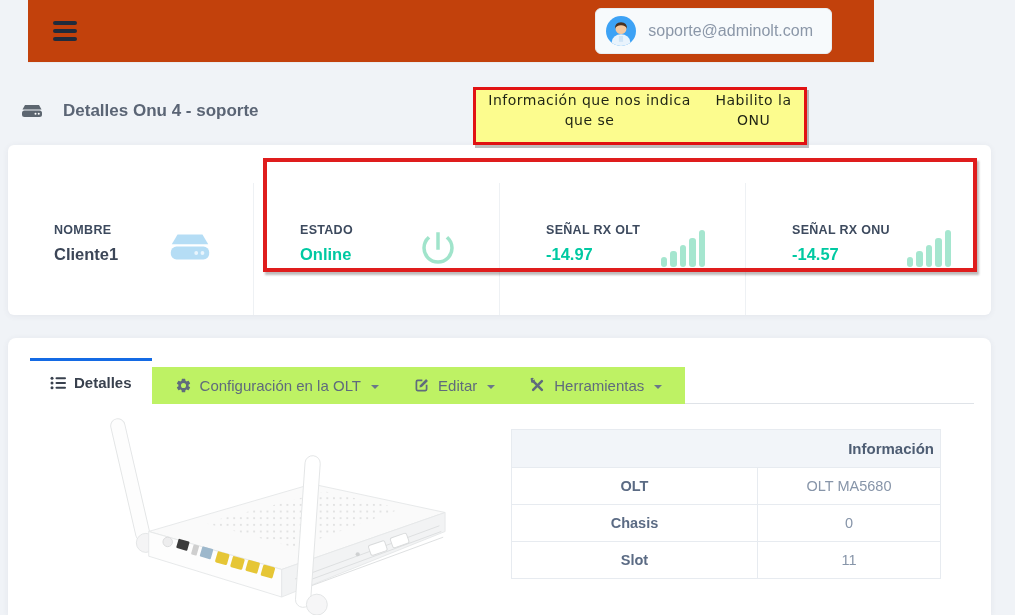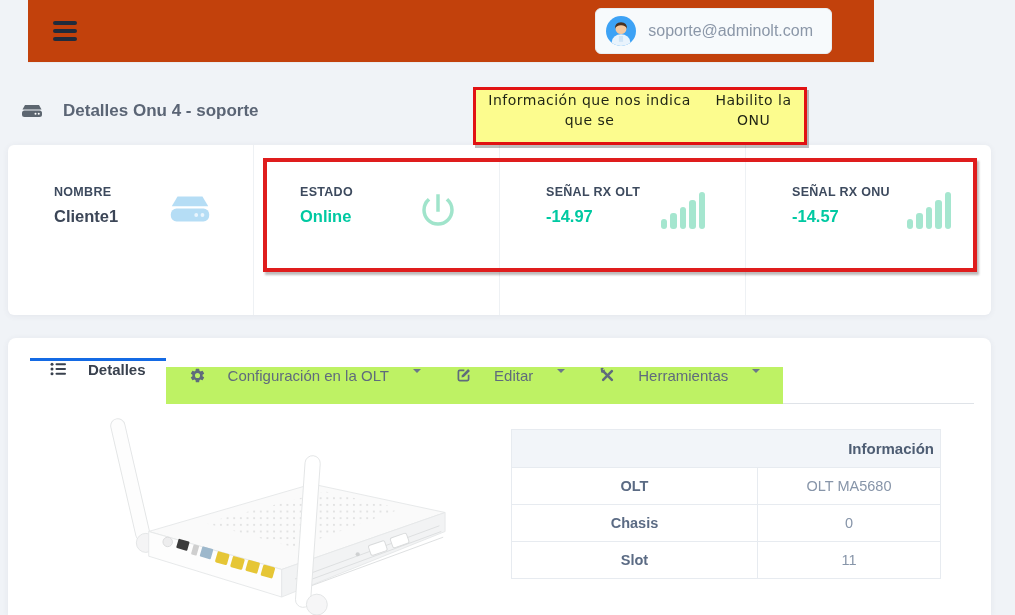--- a/index.html
+++ b/index.html
@@ -41,21 +41,21 @@
   }
 
   
   .stats-card{
     position:absolute;left:8px;top:145px;width:983px;height:170px;
     background:#fff;border-radius:6px;
     box-shadow:0 1px 6px rgba(50,60,80,.07);
     display:flex;z-index:1;
   }
   .stat{flex:1;display:flex;justify-content:space-between;align-items:flex-start;
-    padding:40px 40px 0 46px;box-sizing:border-box;}
+    padding:40px 40px 0 46px;box-sizing:border-box;margin-top:38px;}
   .stat + .stat{border-left:1px solid #eef1f4;}
   .stat-label{font-size:12.5px;font-weight:bold;color:#3d4a5e;letter-spacing:.3px;}
   .stat-value{font-size:16.5px;font-weight:bold;margin-top:8px;color:#3c4657;}
   .stat-value.green{color:#00c9a2;}
   .stat-icon{margin-top:4px;}
   .sigbars{display:flex;align-items:flex-end;gap:3px;height:38px;margin-top:6px;}
   .sigbars i{display:block;width:6.5px;background:#a5e6cf;border-radius:3px;}
 
   
   .red-box{
@@ -67,21 +67,21 @@
   
   .content-card{
     position:absolute;left:8px;top:338px;width:983px;height:277px;
     background:#fff;border-radius:8px 8px 0 0;
     box-shadow:0 1px 6px rgba(50,60,80,.07);z-index:1;
   }
   .tabs{
     position:relative;margin:19px 17px 0 22px;height:46px;
     display:flex;align-items:flex-end;border-bottom:1px solid #dfe3e8;
   }
-  .tab{display:flex;align-items:flex-start;gap:22px;font-size:15px;cursor:pointer;white-space:nowrap;}
+  .tab{display:flex;align-items:center;gap:8px;font-size:15px;cursor:pointer;white-space:nowrap;}
   .tab.active{
     height:46px;box-sizing:border-box;padding:0 20px;margin-bottom:-1px;
     background:#fff;border-top:3px solid #146ae4;
     color:#39414e;font-weight:bold;
   }
   .tab-group{
     display:flex;align-items:center;height:37px;background:#bef264;
     padding:0 6px;margin-bottom:-1px;
   }
   .tab-group .tab{color:#5f6b7c;padding:0 17px;height:37px;}

